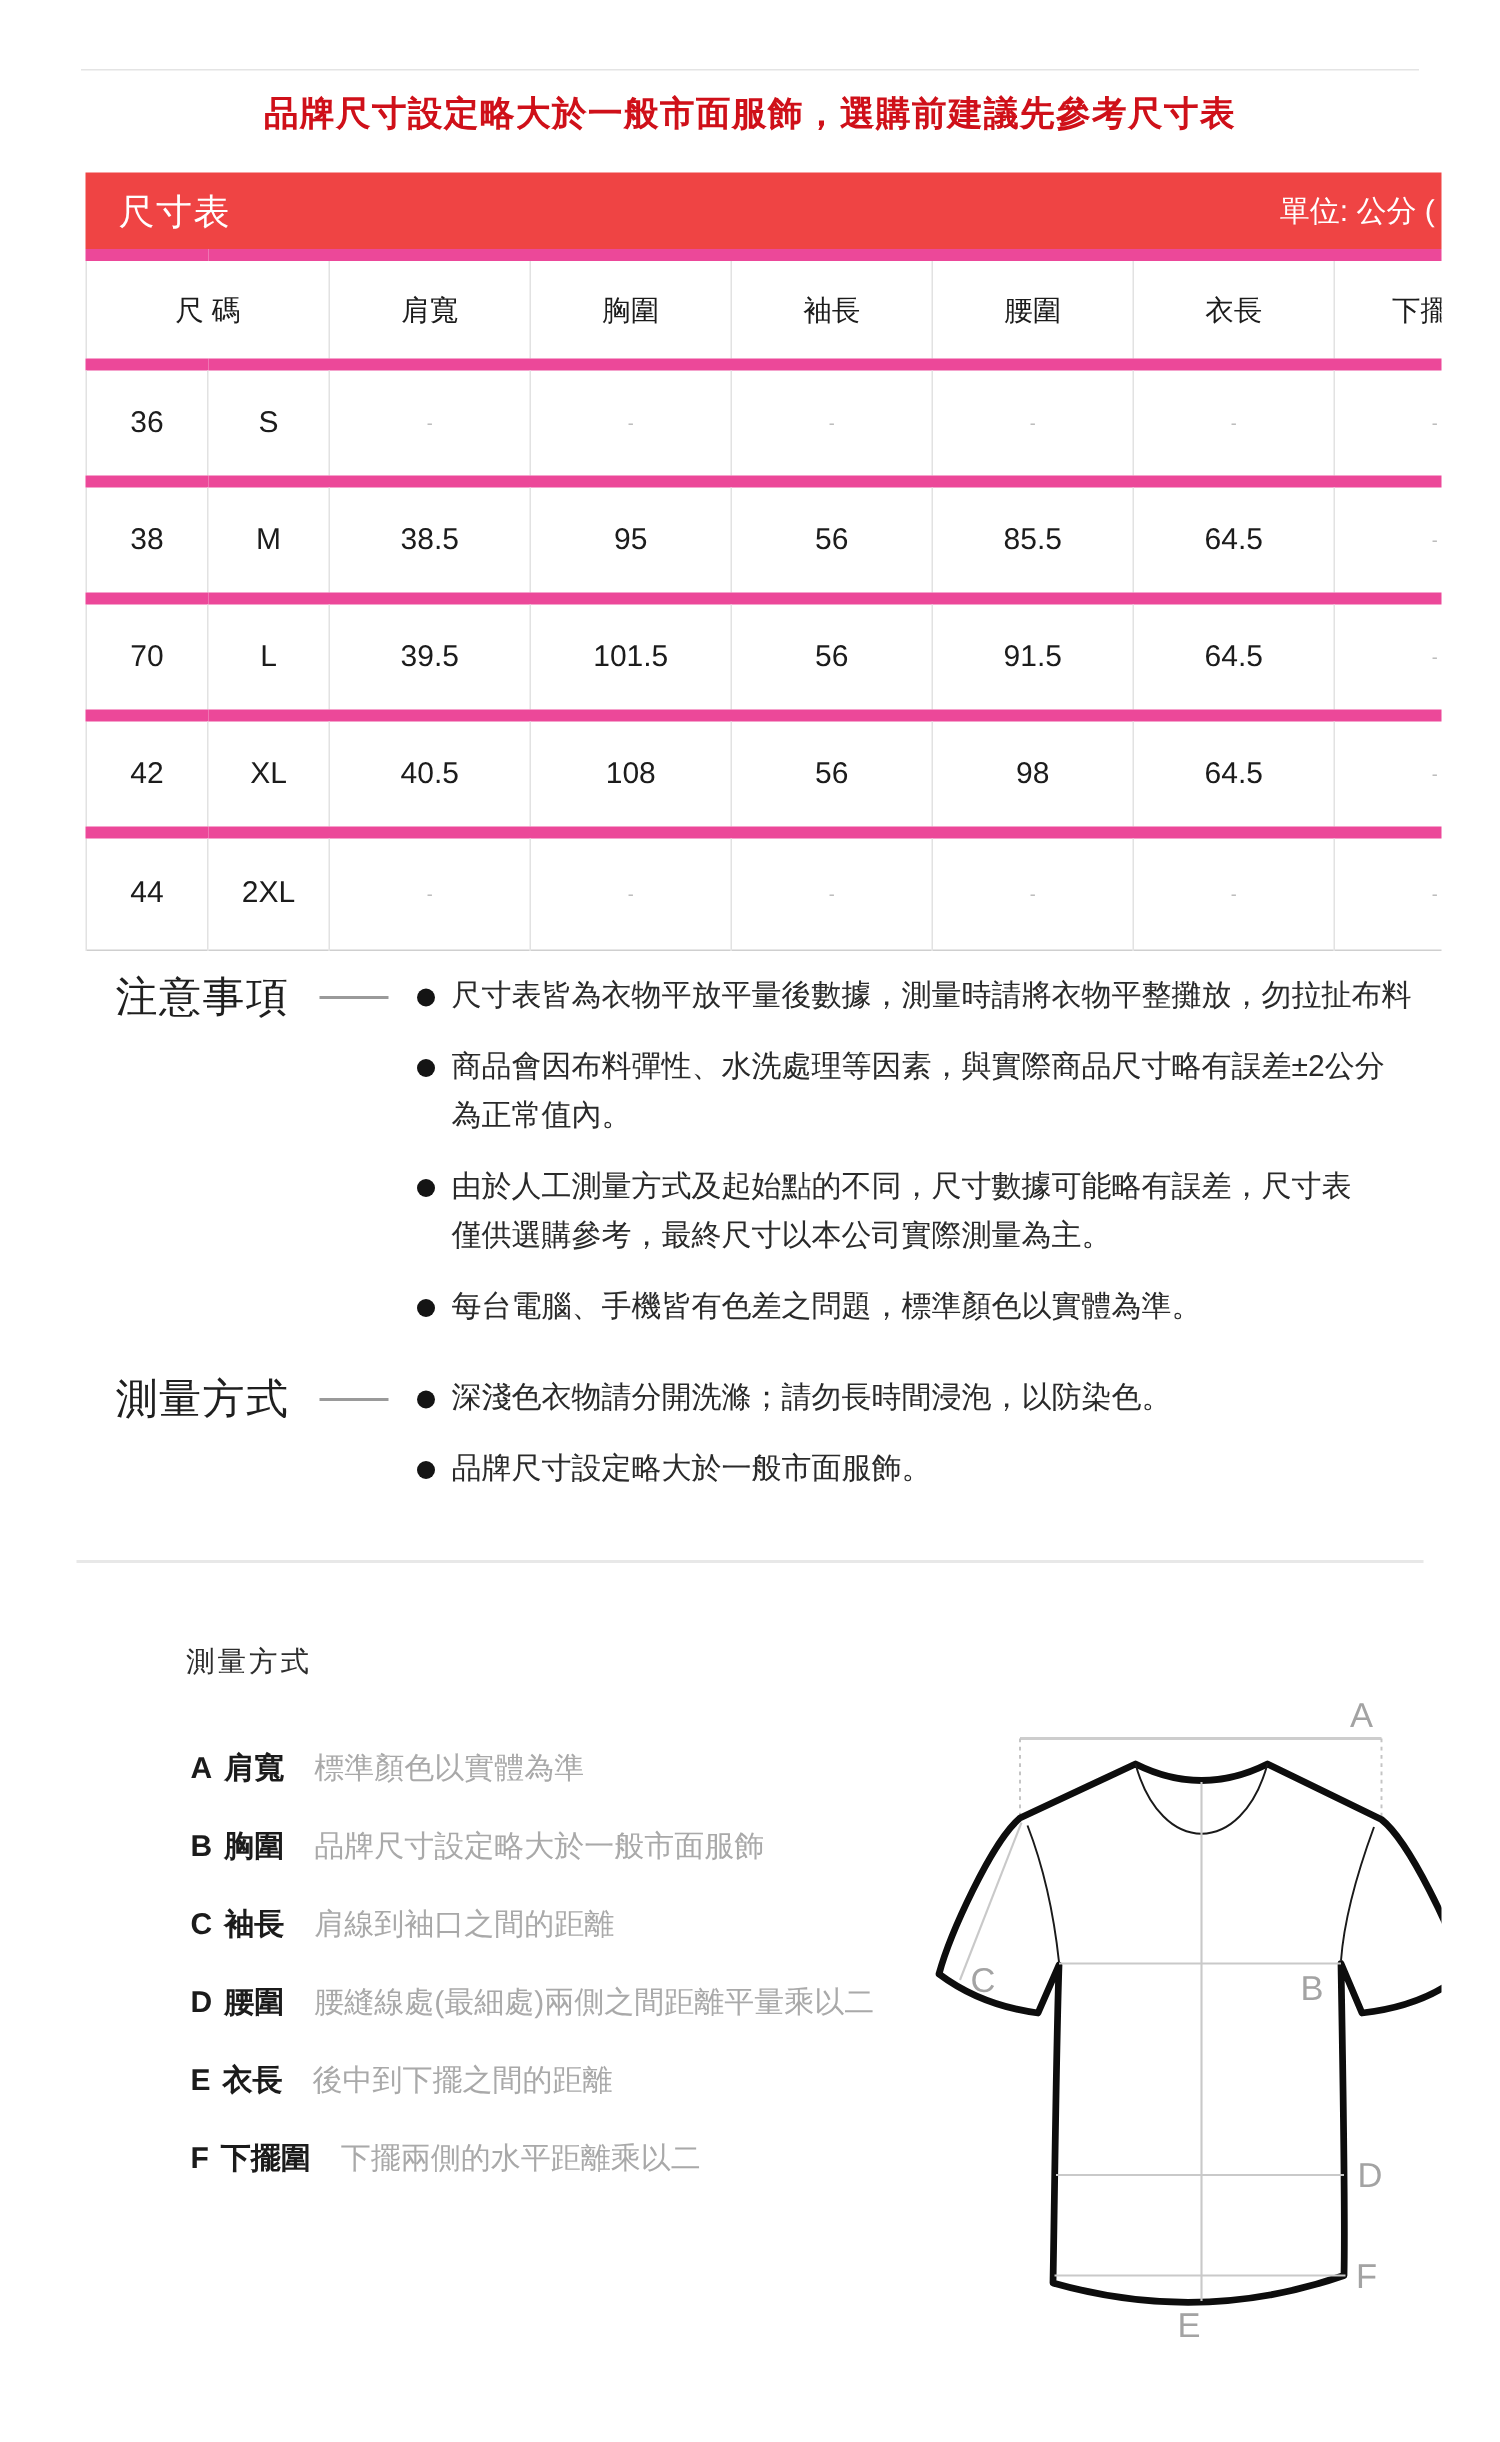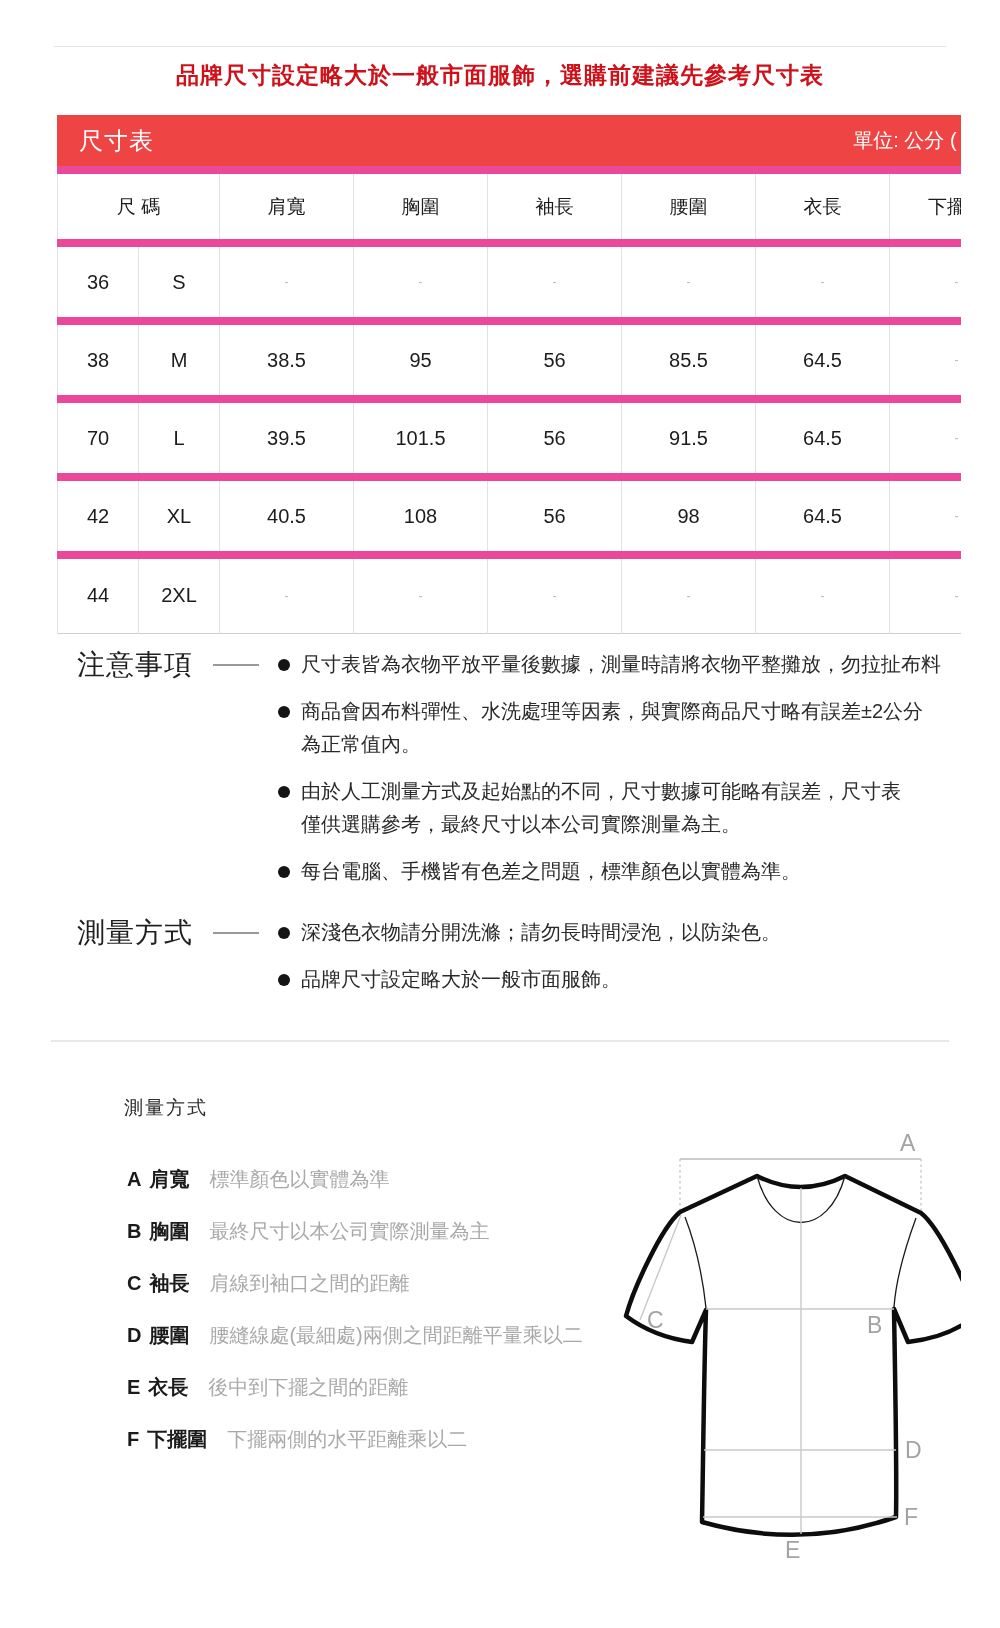--- a/index.html
+++ b/index.html
@@ -228,21 +228,21 @@
 
   <h2 class="measure-heading">測量方式</h2>
 
   <ul class="measure-list">
     <li>
       <span class="m-label"><span class="m-key">A</span><span>肩寬</span></span>
       <span class="m-desc">標準顏色以實體為準</span>
     </li>
     <li>
       <span class="m-label"><span class="m-key">B</span><span>胸圍</span></span>
-      <span class="m-desc">最終尺寸以本公司實際測量為主</span>
+      <span class="m-desc">品牌尺寸設定略大於一般市面服飾</span>
     </li>
     <li>
       <span class="m-label"><span class="m-key">C</span><span>袖長</span></span>
       <span class="m-desc">肩線到袖口之間的距離</span>
     </li>
     <li>
       <span class="m-label"><span class="m-key">D</span><span>腰圍</span></span>
       <span class="m-desc">腰縫線處(最細處)兩側之間距離平量乘以二</span>
     </li>
     <li>

